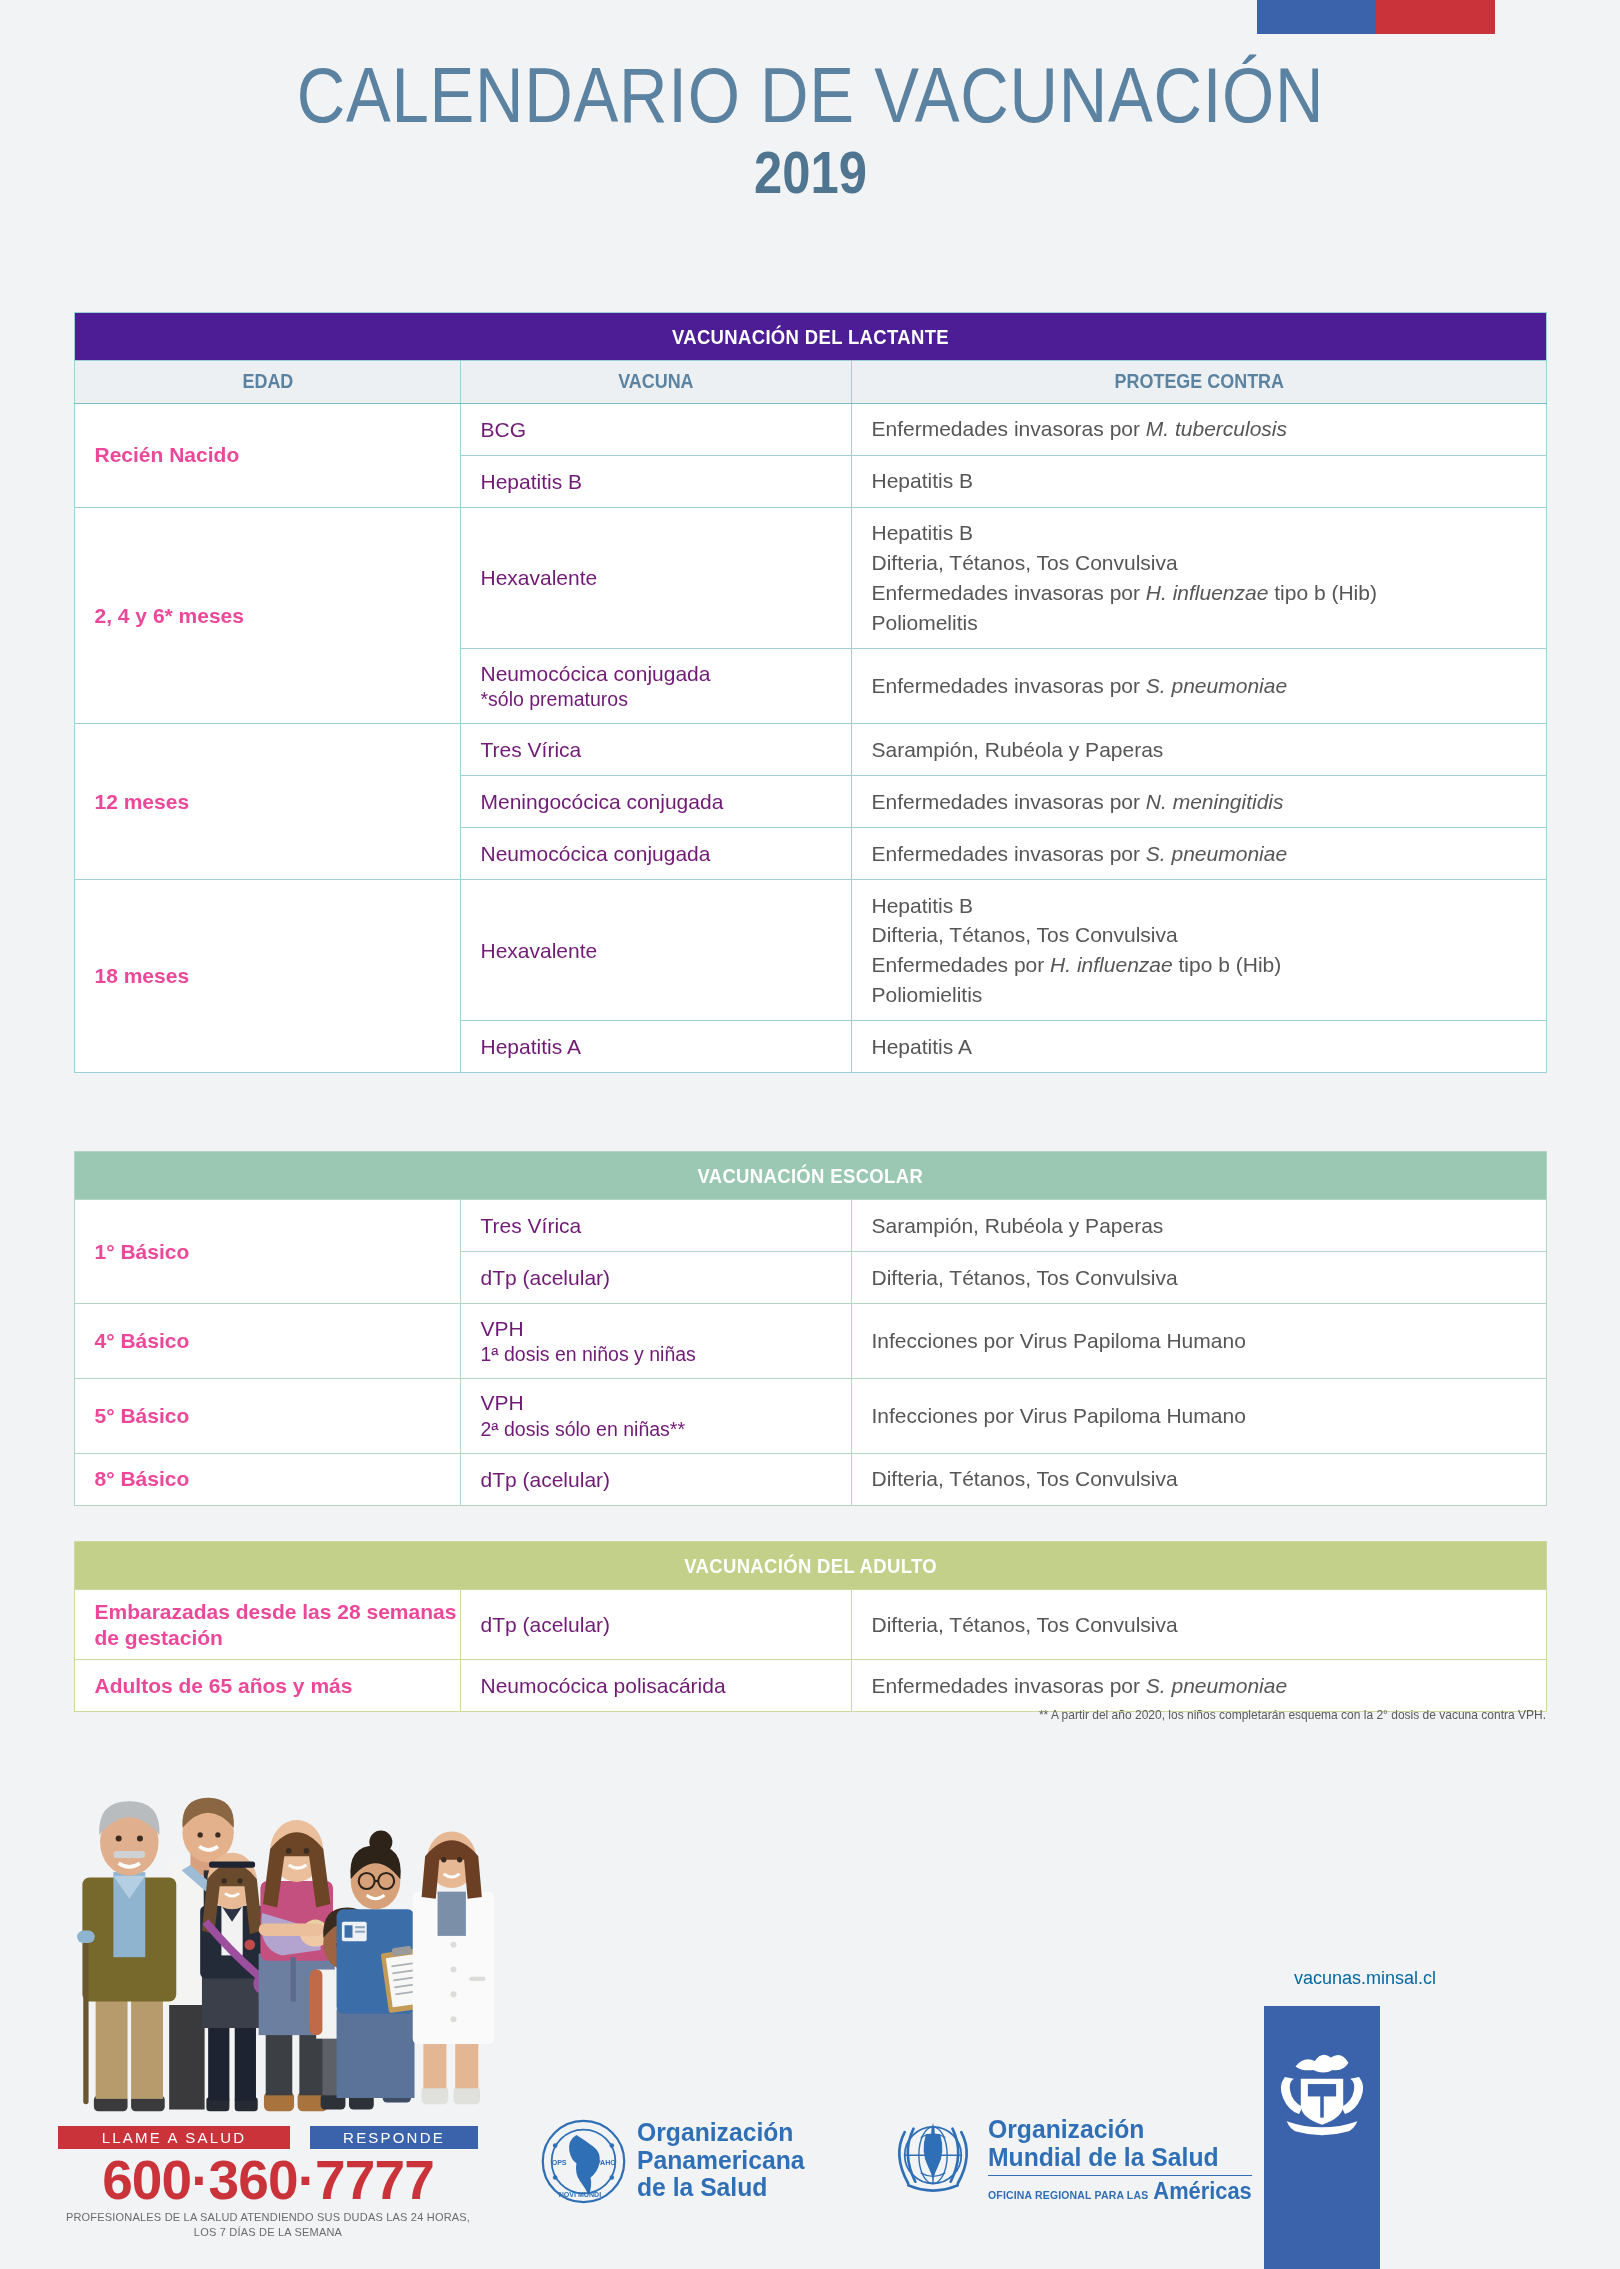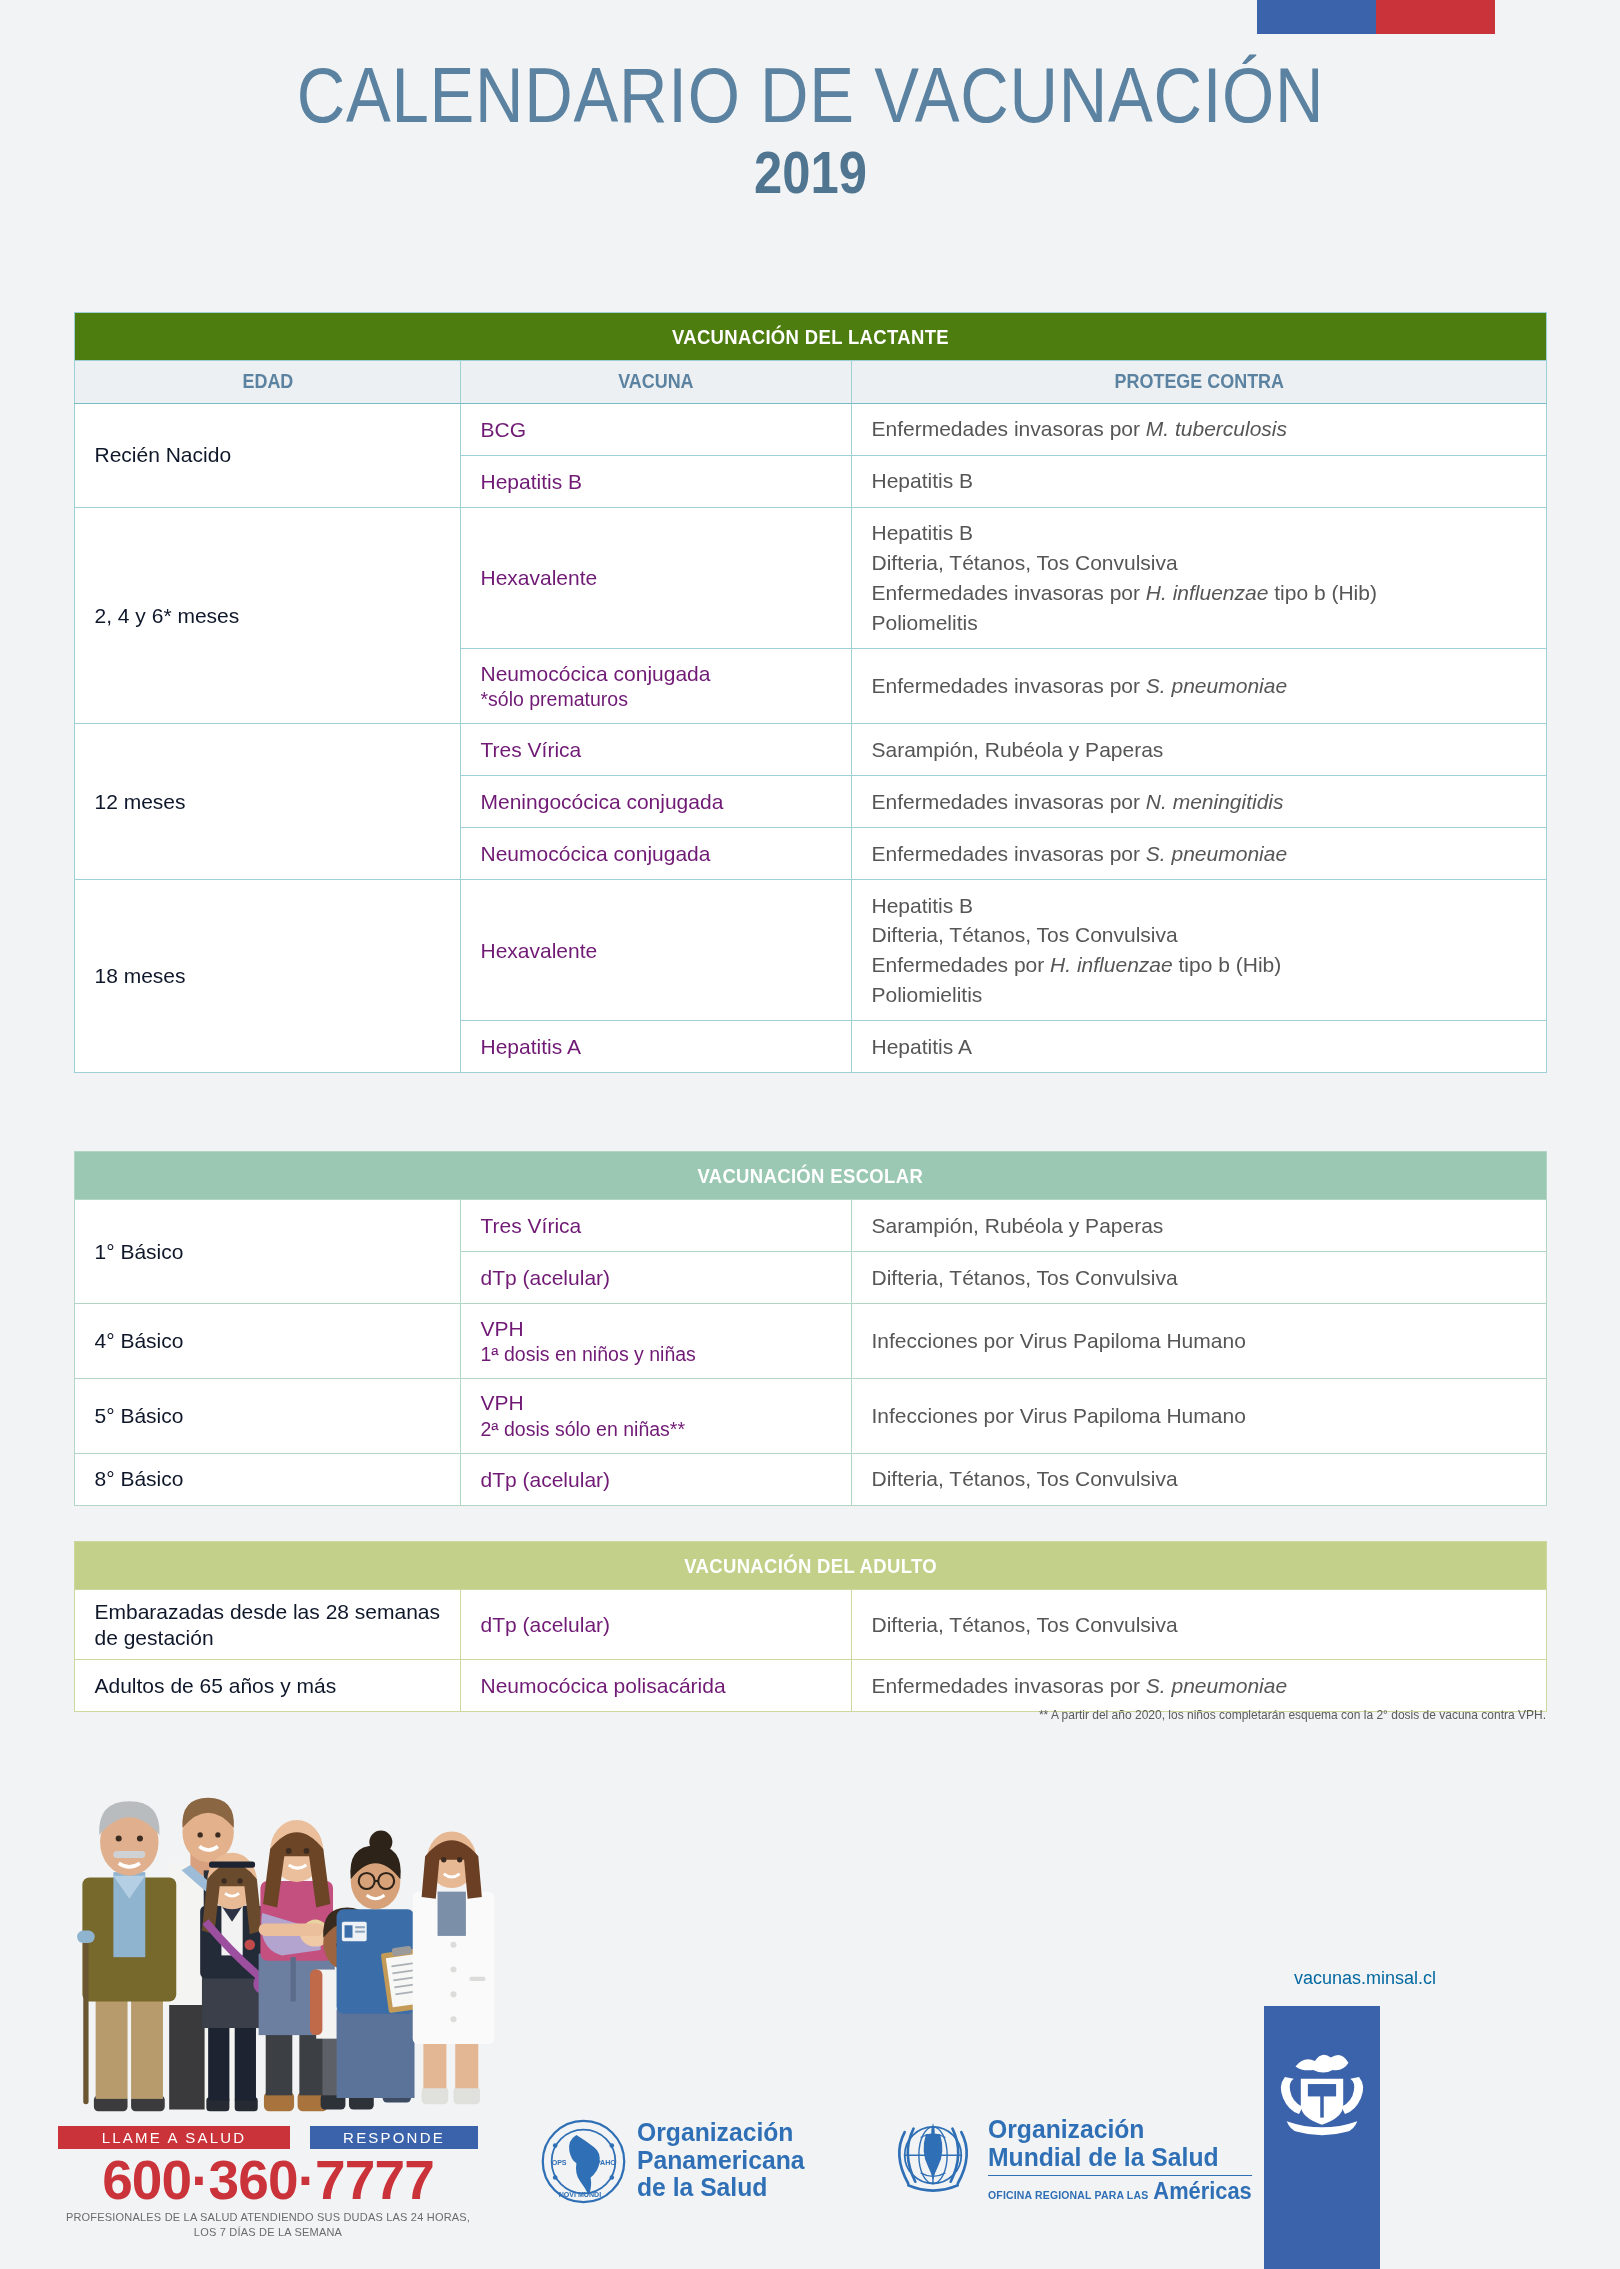--- a/index.html
+++ b/index.html
@@ -53,31 +53,31 @@
   .col-head td{
     background:#ecf0f2;
     text-align:center;
     color:#5b82a0;font-weight:bold;font-size:20.4px;
     padding:8.9px 0 9.8px;
   }
   .col-head .lbl{display:inline-block;transform:scaleX(0.88);}
 
   .tbl td{vertical-align:middle;}
   td.age{
-    font-weight:normal;font-size:21px;color:#0f172a;
+    font-weight:bold;font-size:21px;color:#ec4899;
     padding:8.9px 0 8.9px 19.5px;line-height:1.22;
   }
   td.vac{font-size:21px;color:#701a75;padding:10.6px 0 10.6px 19.5px;line-height:1.3;}
   td.prot{font-size:21px;color:#565656;padding:10.6px 0 10.6px 19.5px;line-height:1.42;}
   td.vac .sub{display:block;font-size:19.5px;}
   em{font-style:italic;}
 
   
   .t-lact{top:312px;border:1.8px solid #7cbcc4;}
-  .t-lact .sect-head td{background:#4d7c0f;}
+  .t-lact .sect-head td{background:#4c1d95;}
   .t-lact td{border:0.9px solid #9fd0d6;}
   .t-lact .col-head td{border-bottom:1.8px solid #7cbcc4;}
 
   
   .t-esc{top:1151px;border:1.8px solid #7dbfa3;}
   .t-esc .sect-head td{background:#9ac8b2;}
   .t-esc td{border:0.9px solid #b3d6c4;}
 
   
   .t-adu{top:1541px;border:1.8px solid #afc474;}

